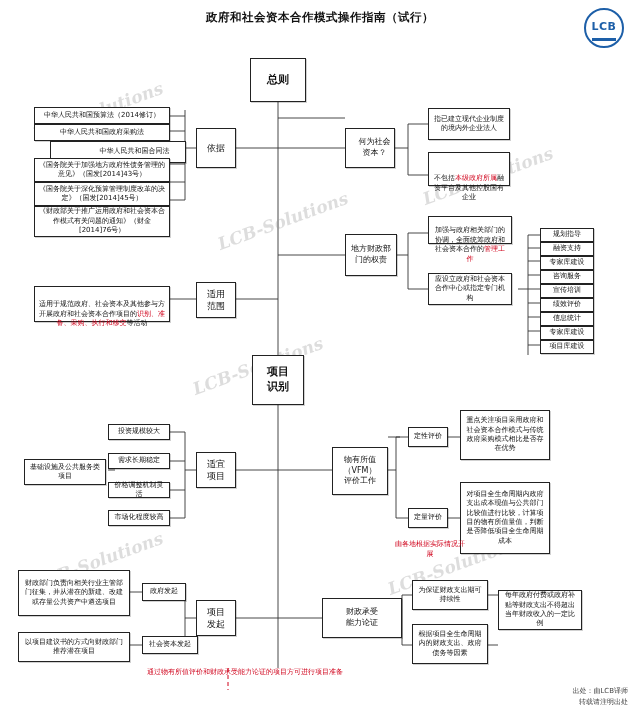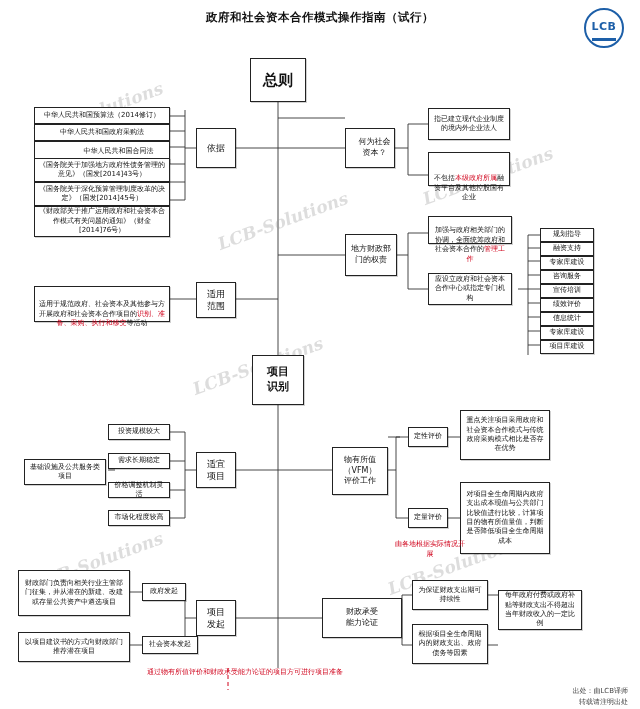--- a/index.html
+++ b/index.html
@@ -159,28 +159,28 @@
     </g>
   </svg>
 
   <div class="wm" style="left:30px;top:125px;">LCB-Solutions</div>
   <div class="wm" style="left:215px;top:235px;">LCB-Solutions</div>
   <div class="wm" style="left:420px;top:190px;">LCB-Solutions</div>
   <div class="wm" style="left:190px;top:380px;">LCB-Solutions</div>
   <div class="wm" style="left:30px;top:575px;">LCB-Solutions</div>
   <div class="wm" style="left:385px;top:580px;">LCB-Solutions</div>
 
-  <div class="box" style="left:250px;top:58px;width:56px;height:44px;font-size:15px;font-weight:bold;">总则</div>
+  <div class="box" style="left:250px;top:58px;width:56px;height:44px;font-size:11px;font-weight:bold;">总则</div>
   <div class="box" style="left:252px;top:355px;width:52px;height:50px;font-size:11px;font-weight:bold;">项目
 识别</div>
 
   <div class="box" style="left:196px;top:128px;width:40px;height:40px;font-size:9px;">依据</div>
   <div class="box" style="left:34px;top:107px;width:136px;height:17px;">中华人民共和国预算法（2014修订）</div>
   <div class="box" style="left:34px;top:124px;width:136px;height:17px;">中华人民共和国政府采购法</div>
-  <div class="box" style="left:34px;top:141px;width:136px;height:22px;padding-left:36px;">中华人民共和国合同法</div>
+  <div class="box" style="left:50px;top:141px;width:136px;height:22px;padding-left:36px;">中华人民共和国合同法</div>
   <div class="box" style="left:34px;top:158px;width:136px;height:24px;">《国务院关于加强地方政府性债务管理的意见》（国发[2014]43号）</div>
   <div class="box" style="left:34px;top:182px;width:136px;height:24px;">《国务院关于深化预算管理制度改革的决定》（国发[2014]45号）</div>
   <div class="box" style="left:34px;top:206px;width:136px;height:31px;">《财政部关于推广运用政府和社会资本合作模式有关问题的通知》（财金[2014]76号）</div>
 
   <div class="box" style="left:196px;top:282px;width:40px;height:36px;font-size:9px;">适用
 范围</div>
   <div class="box" style="left:34px;top:286px;width:136px;height:36px;display:block;text-align:center;padding-top:4px;">
     <span>适用于规范政府、社会资本及其他参与方开展政府和社会资本合作项目的</span><span class="red" style="color:#d0021b">识别、准备、采购、执行和移交</span><span>等活动</span>
   </div>
 

